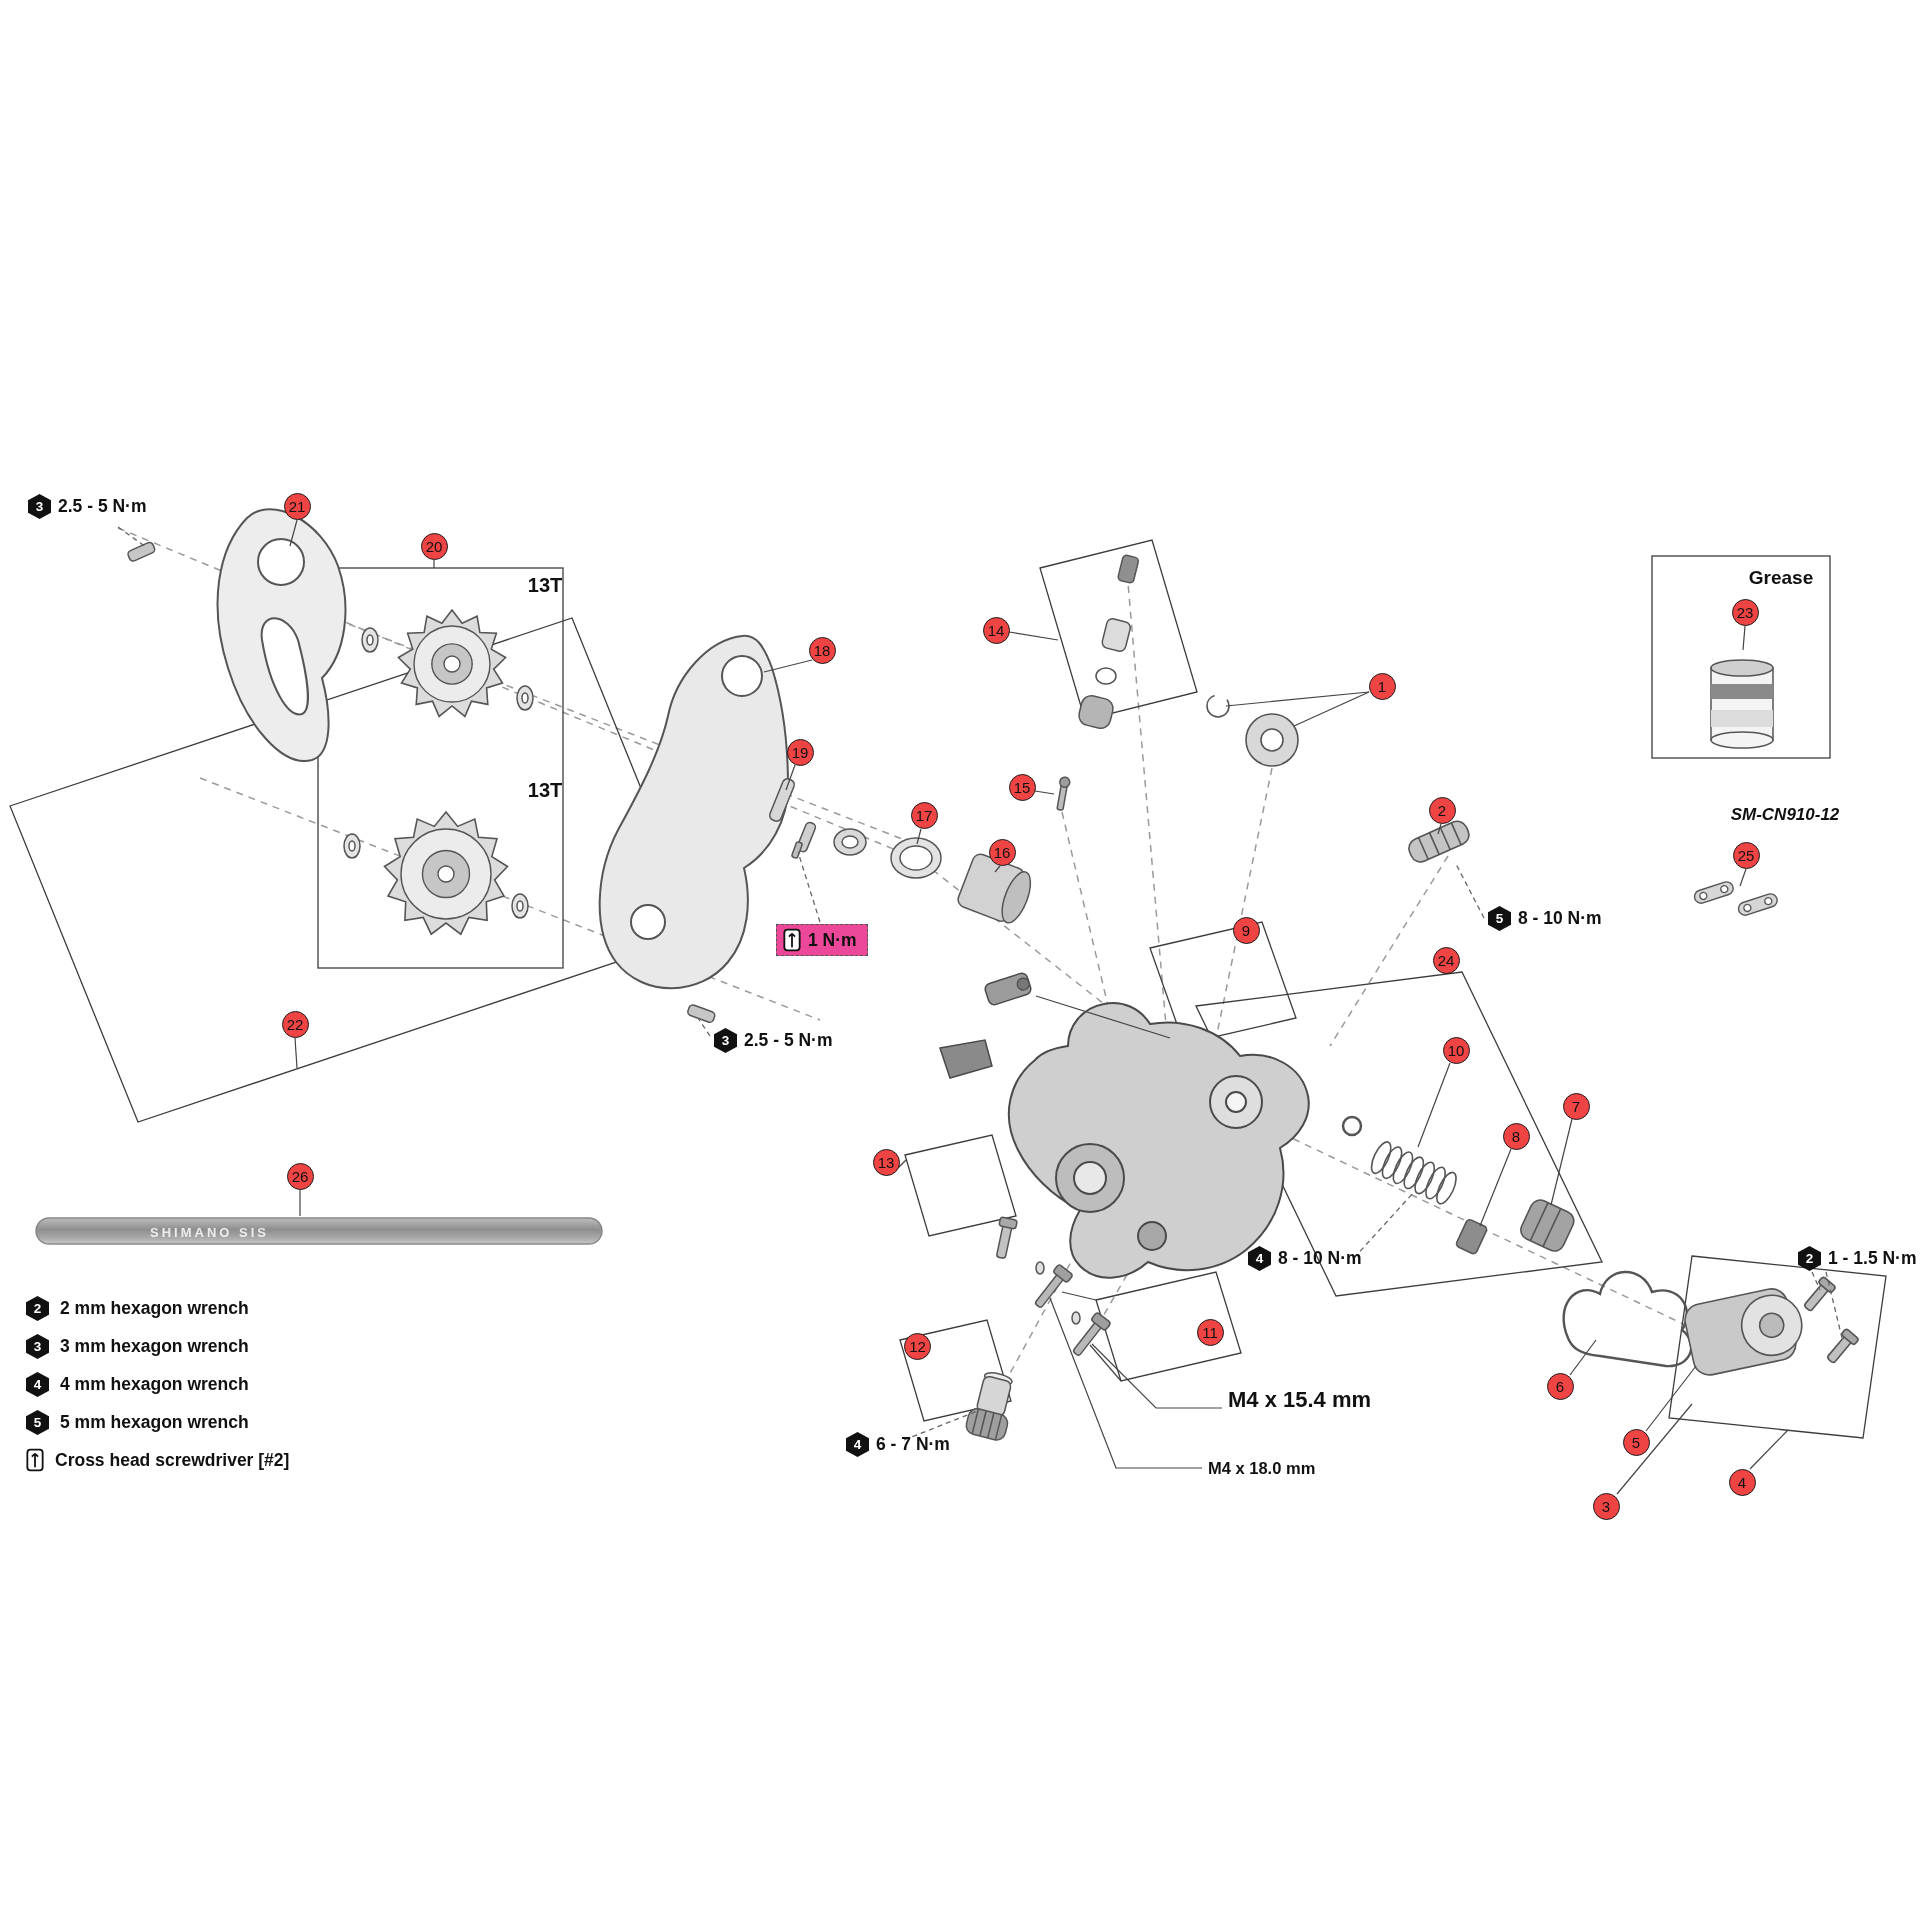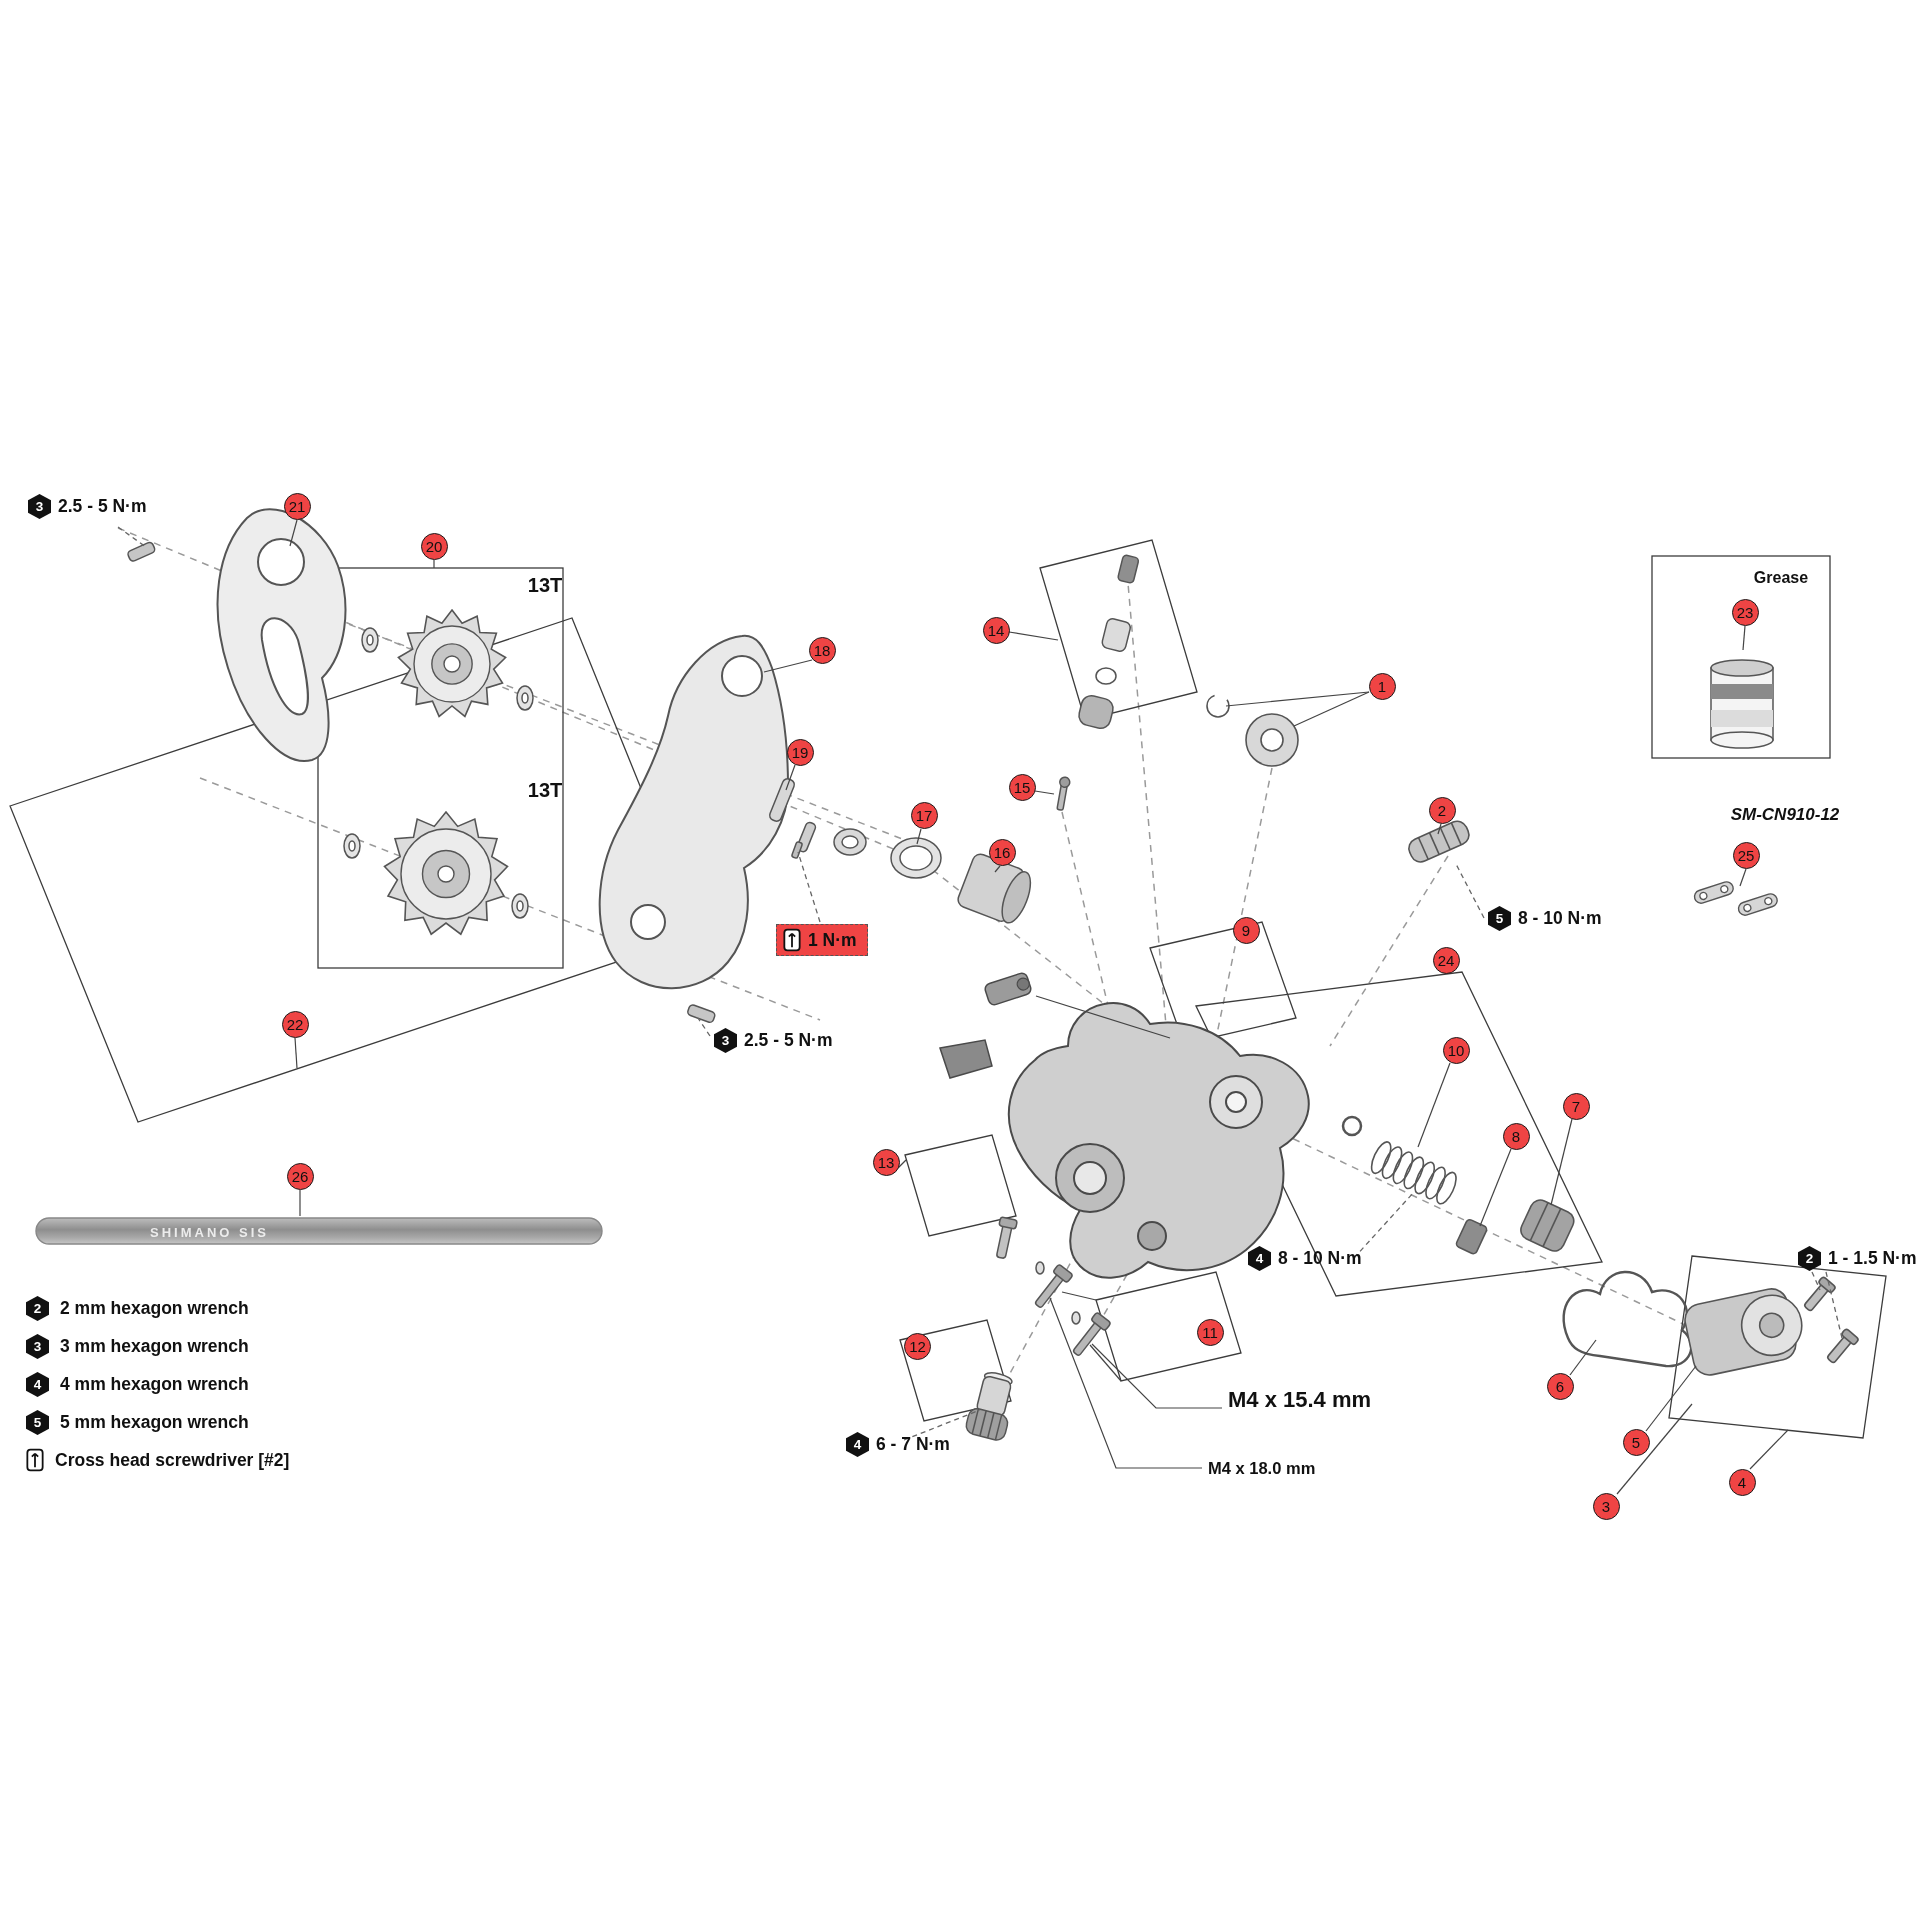--- a/index.html
+++ b/index.html
@@ -8,21 +8,21 @@
   .stage svg.drawing{position:absolute;left:0;top:0;width:1920px;height:1920px;}
   .layer{position:absolute;left:0;top:0;width:1920px;height:1920px;pointer-events:none;}
 
   .callout{position:absolute;width:27px;height:27px;margin:-13.5px 0 0 -13.5px;
            border:1.7px solid #1c1c1c;border-radius:50%;background:#ef4444;
            display:flex;align-items:center;justify-content:center;
            font-size:15px;font-weight:500;color:#111;box-sizing:border-box;}
 
   .torque{position:absolute;display:flex;align-items:center;gap:7px;
           font-weight:bold;font-size:17.5px;color:#111;white-space:nowrap;}
-  .torque.boxed{border:1.5px dashed #555;padding:3px 10px 3px 6px;background:#ef4444;}
+  .torque.boxed{border:1.5px dashed #555;padding:3px 10px 3px 6px;background:#ec4899;}
 
   .hex-icon{width:23px;height:25px;background:#111;color:#fff;
             clip-path:polygon(50% 0%,100% 25%,100% 75%,50% 100%,0% 75%,0% 25%);
             display:flex;align-items:center;justify-content:center;
             font-size:13.5px;font-weight:bold;flex:0 0 auto;}
   .phil-icon{display:inline-flex;flex:0 0 auto;}
 
   .plabel{position:absolute;font-weight:bold;color:#111;white-space:nowrap;}
   .plabel.center{transform:translate(-50%,-50%);margin-left:40px;}
   .plabel.left{transform:translateY(-50%);}
@@ -377,21 +377,21 @@
         <span>6 - 7 N·m</span>
       </div>
       <div class="torque" style="left: 1798px; top: 1246px;">
         <span class="hex-icon">2</span>
         <span>1 - 1.5 N·m</span>
       </div>
     </div>
   <div class="layer" id="label-layer">
       <div class="plabel center" style="left: 505px; top: 585px; font-size: 20px;">13T</div>
       <div class="plabel center" style="left: 505px; top: 790px; font-size: 20px;">13T</div>
-      <div class="plabel center" style="left: 1741px; top: 578px; font-size: 16px;">Grease</div>
+      <div class="plabel center" style="left: 1741px; top: 578px; font-size: 19px;">Grease</div>
       <div class="plabel center" style="left: 1745px; top: 815px; font-size: 17px; font-style: italic;">SM-CN910-12</div>
       <div class="plabel left" style="left: 1228px; top: 1400px; font-size: 22px;">M4 x 15.4 mm</div>
       <div class="plabel left" style="left: 1208px; top: 1468px; font-size: 16.5px;">M4 x 18.0 mm</div>
     </div>
   <div id="legend">
       <div class="legend-row">
         <span class="hex-icon">2</span>
         <span>2 mm hexagon wrench</span>
       </div>
       <div class="legend-row">

